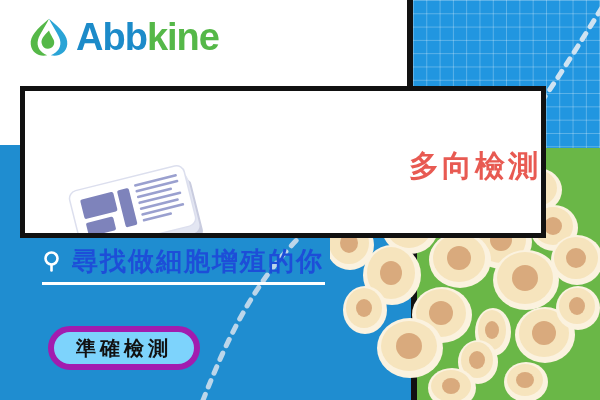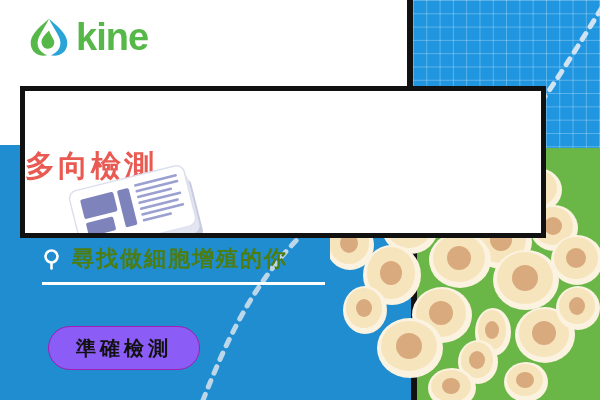--- a/index.html
+++ b/index.html
@@ -63,49 +63,49 @@
     overflow:hidden;
   }
   .title-1{
     position:absolute;left:0;right:0;top:14px;
     text-align:center;color:#e85a52;
     font-size:30px;font-weight:bold;letter-spacing:1px;
     white-space:nowrap;
   }
   .title-2{
     position:absolute;left:0;right:0;top:55px;
-    text-align:left;color:#e85a52;
+    text-align:right;color:#e85a52;
     font-size:30px;font-weight:bold;letter-spacing:3px;
     white-space:nowrap;
   }
 
   
   .papers{position:absolute;left:38px;top:62px;width:160px;height:110px;}
 
   
   .search-row{
     position:absolute;left:42px;top:248px;
     display:flex;align-items:center;gap:8px;
     color:#ffffff;
   }
   .search-glyph{width:22px;height:22px;display:block;}
   .search-text{
-    font-size:22px;font-weight:bold;letter-spacing:2px;
-    color:#4d7c0f;line-height:1;white-space:nowrap;
+    font-size:26px;font-weight:bold;letter-spacing:2px;
+    color:#1d4ed8;line-height:1;white-space:nowrap;
   }
   .underline{
     position:absolute;left:42px;top:282px;width:283px;height:3px;
     background:#ffffff;
   }
 
   
   .cta{
     position:absolute;left:48px;top:326px;
     width:152px;height:44px;
-    background:#8b5cf6;border:1px solid #a21caf;
+    background:#7dd3fc;border:6px solid #a21caf;
     border-radius:26px;box-sizing:border-box;
     display:flex;align-items:center;justify-content:center;
     color:#111111;font-size:20px;font-weight:bold;letter-spacing:4px;
     cursor:pointer;
   }
 
   
   .cells{position:absolute;left:330px;top:150px;width:270px;height:250px;}
 </style>
 </head>
@@ -243,20 +243,21 @@
     </g>
   </svg>
 
   <div class="logo">
     <svg class="logo-mark" viewBox="0 0 46 46">
       <path d="M23 3 C 10 14, 2 22, 3 31 C 4 41, 13 45, 21 43 C 13 40, 9 33, 11 26 C 13 19, 19 12, 23 3 Z" fill="#55b848"></path>
       <path d="M23 3 C 36 14, 44 22, 43 31 C 42 41, 33 45, 25 43 C 33 40, 37 33, 35 26 C 33 19, 27 12, 23 3 Z" fill="#2aa4d6"></path>
       <path d="M23 16 C 17 22, 14 26, 15 30 C 16 35, 21 37, 25 35 C 29 33, 30 28, 27 24 C 25.5 21, 24 19, 23 16 Z" fill="#55b848"></path>
     </svg>
     <div class="logo-word">
+      <span class="lw-blue">Abb</span>
         <span class="lw-green">kine</span>
     </div>
   </div>
 
   <div class="card">
     <div class="title-2">多向檢測</div>
 
     <svg class="papers" viewBox="0 0 160 110">
       <g transform="rotate(-14 80 60)">
         <rect x="16" y="36" width="118" height="62" rx="8" fill="#c9ccdf"></rect>

